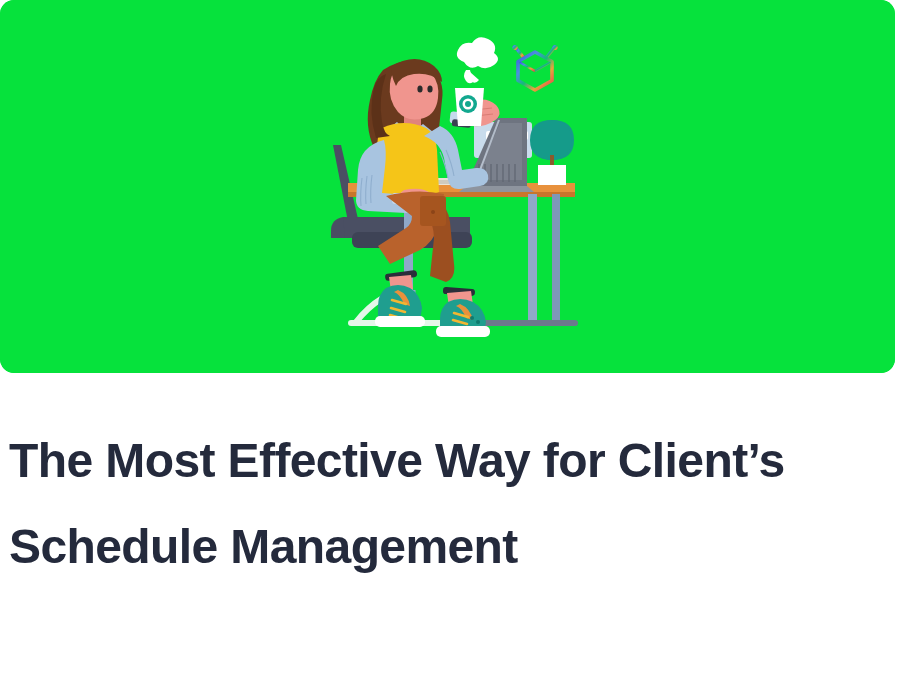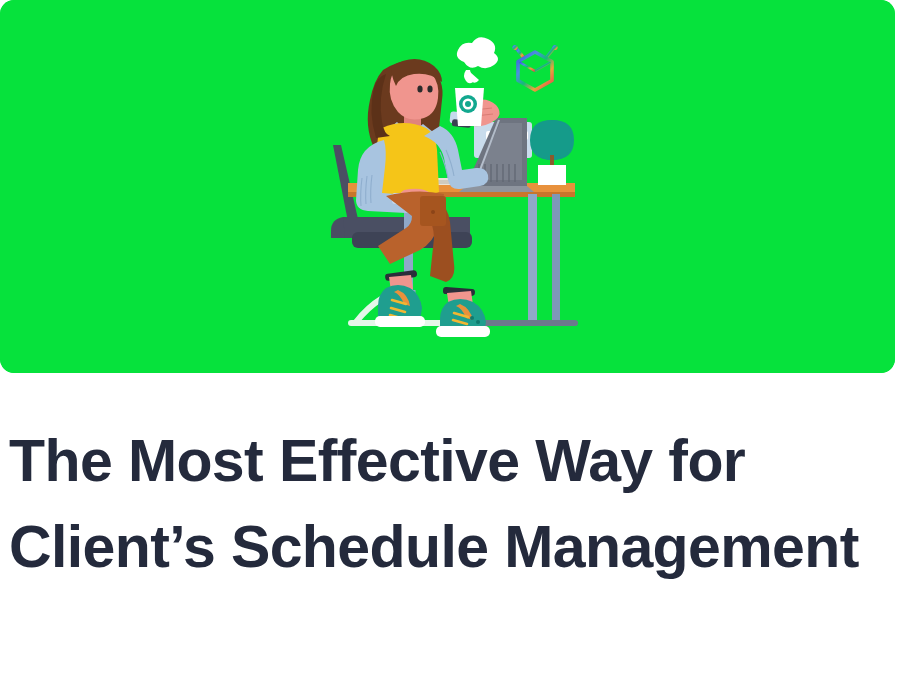--- a/index.html
+++ b/index.html
@@ -44,21 +44,21 @@
   }
 
   
   .hero-title {
     position: absolute;
     left: 9px;
     top: 418px;
     width: 860px;
     margin: 0;
     font-family: "Liberation Sans", sans-serif;
-    font-size: 59px;
+    font-size: 48px;
     line-height: 86px;
     font-weight: 700;
     letter-spacing: -0.6px;
     color: #242A3C;
     white-space: pre-line;
   }
 </style>
 </head>
 <body>
 

